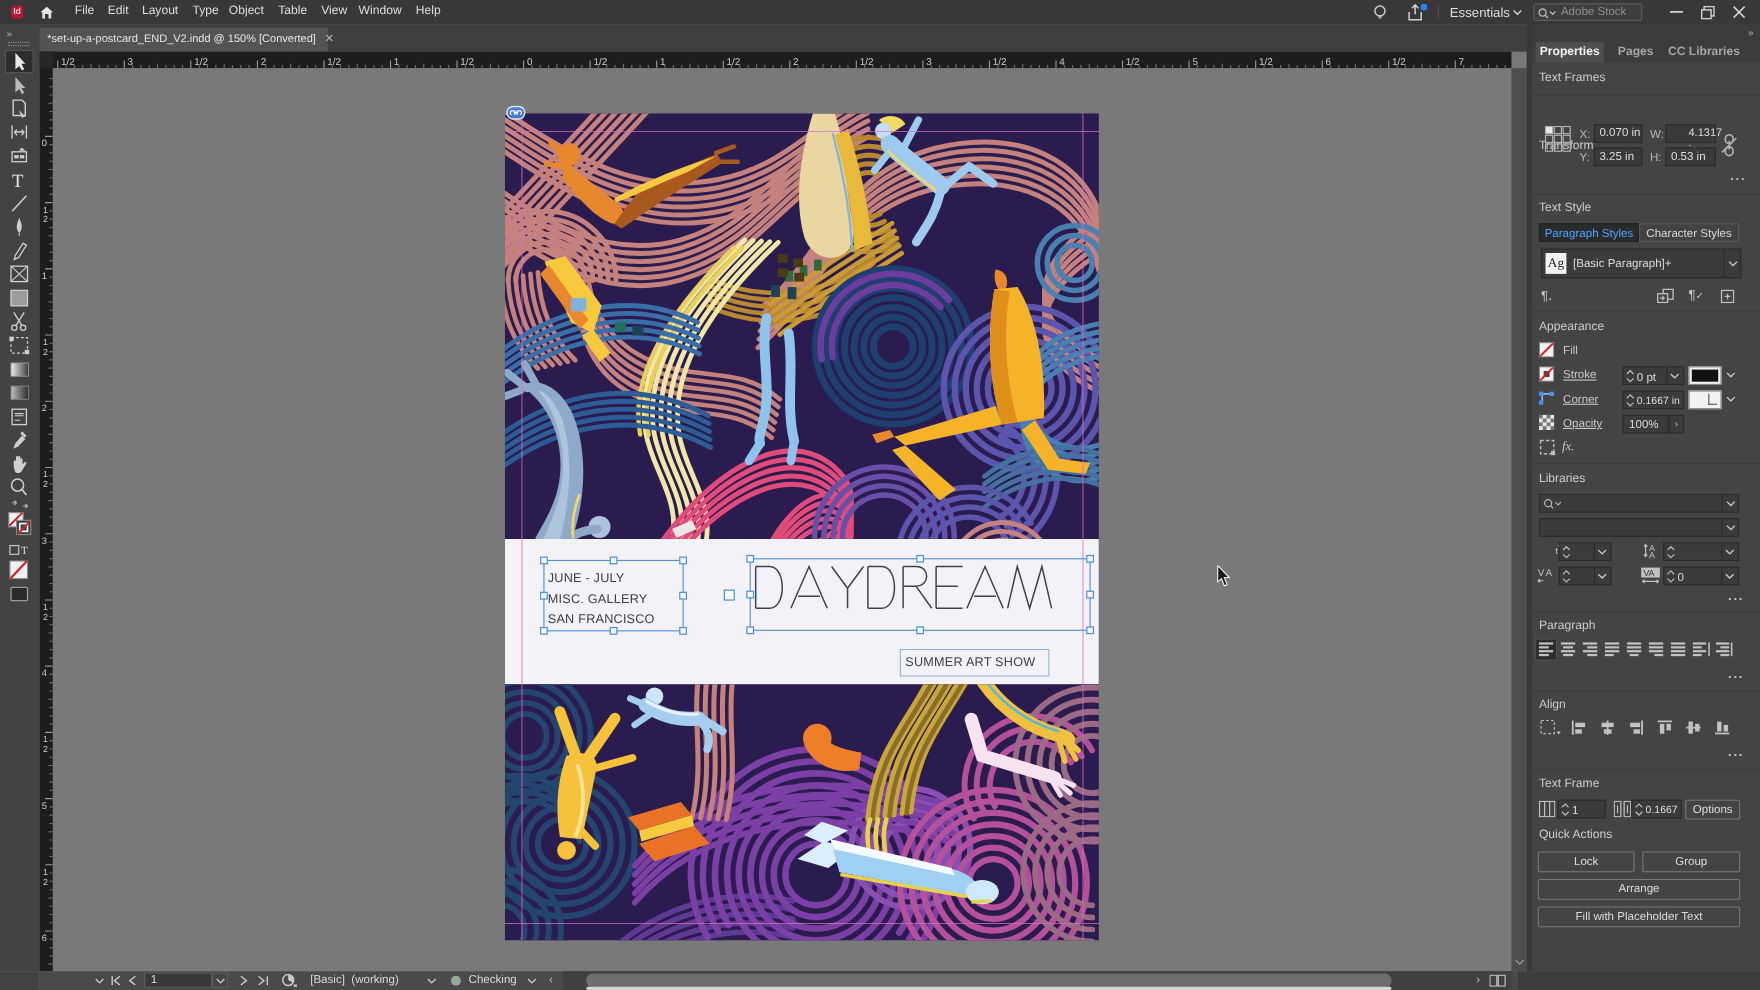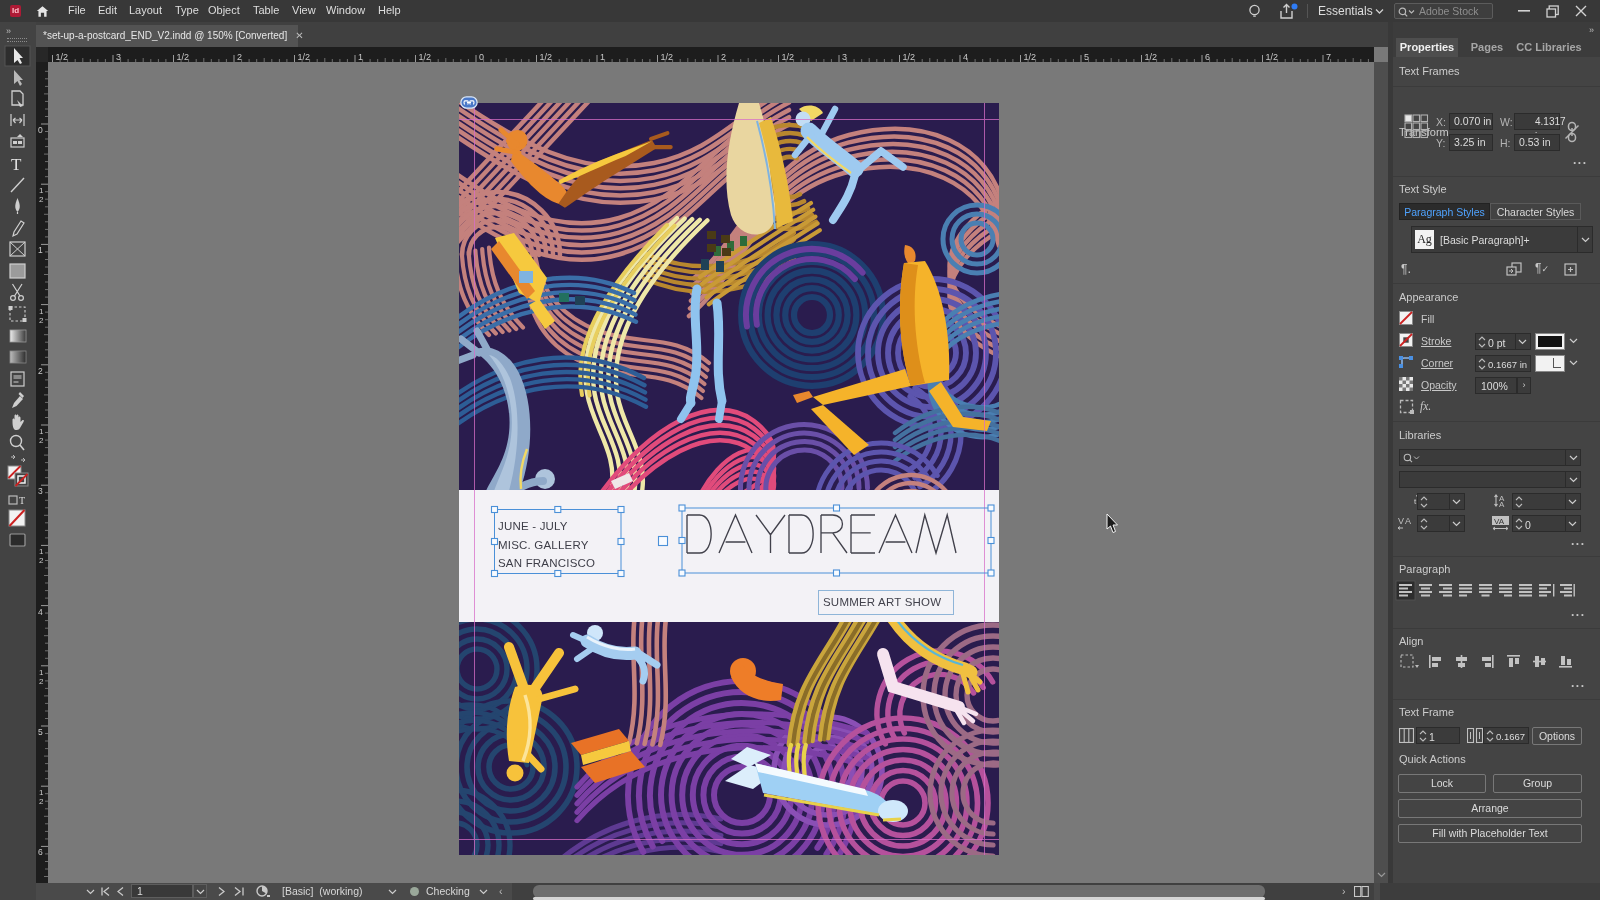--- a/index.html
+++ b/index.html
@@ -959,21 +959,21 @@
           <line x1="9" y1="7" x2="9" y2="9.5" stroke-width="1.5"></line>
           <line x1="9" y1="12.5" x2="9" y2="15" stroke-width="1.5"></line>
           <line x1="2.5" y1="17.5" x2="15.5" y2="4.5" stroke-width="1.4"></line>
         </g>
       </svg>
       <div class="dots" style="left:180px;top:131px;">...</div>
       <div class="hline" style="top:154px;"></div>
       <div class="sechead" style="left:6px;top:161px;">Text Style</div>
       <div class="abs" style="left:6px;top:181px;width:91px;height:17px;background:#2b2b2b;border:1px solid #222;color:#4fa3ff;font-size:10.5px;text-align:center;line-height:16px;">Paragraph Styles</div>
       <div class="abs" style="left:97px;top:181px;width:91px;height:17px;background:#424242;border:1px solid #5a5a5a;color:#d8d8d8;font-size:10.5px;text-align:center;line-height:16px;">Character Styles</div>
-      <div class="abs" style="left:18px;top:204px;width:182px;height:27px;background:#3b3b3b;border:1px solid #2b2b2b;">
+      <div class="abs" style="left:8px;top:204px;width:182px;height:27px;background:#3b3b3b;border:1px solid #2b2b2b;">
         <div class="abs" style="left:3px;top:3px;width:19px;height:19px;background:#f2f2f2;color:#222;font-family:'Liberation Serif',serif;font-size:12px;text-align:center;line-height:19px;">Ag</div>
         <span class="abs" style="left:28px;top:7px;color:#dcdcdc;font-size:10.5px;">[Basic Paragraph]+</span>
         <div class="abs" style="left:165px;top:0;width:1px;height:25px;background:#2b2b2b;"></div>
         <svg class="abs" style="left:169px;top:10px;" width="9" height="6" viewBox="0 0 9 6">
           <path d="M1 1 L4.5 4.5 L8 1" stroke="#ccc" stroke-width="1.2" fill="none"></path>
         </svg>
       </div>
       <div class="abs" style="left:8px;top:239px;color:#c8c8c8;font-size:12px;">¶<span style="font-size:13px;">.</span></div>
       <svg class="abs" style="left:113px;top:240px;" width="16" height="14" viewBox="0 0 16 14">
         <rect x="6" y="1" width="9" height="9" fill="none" stroke="#c0c0c0" stroke-width="1.2"></rect>

